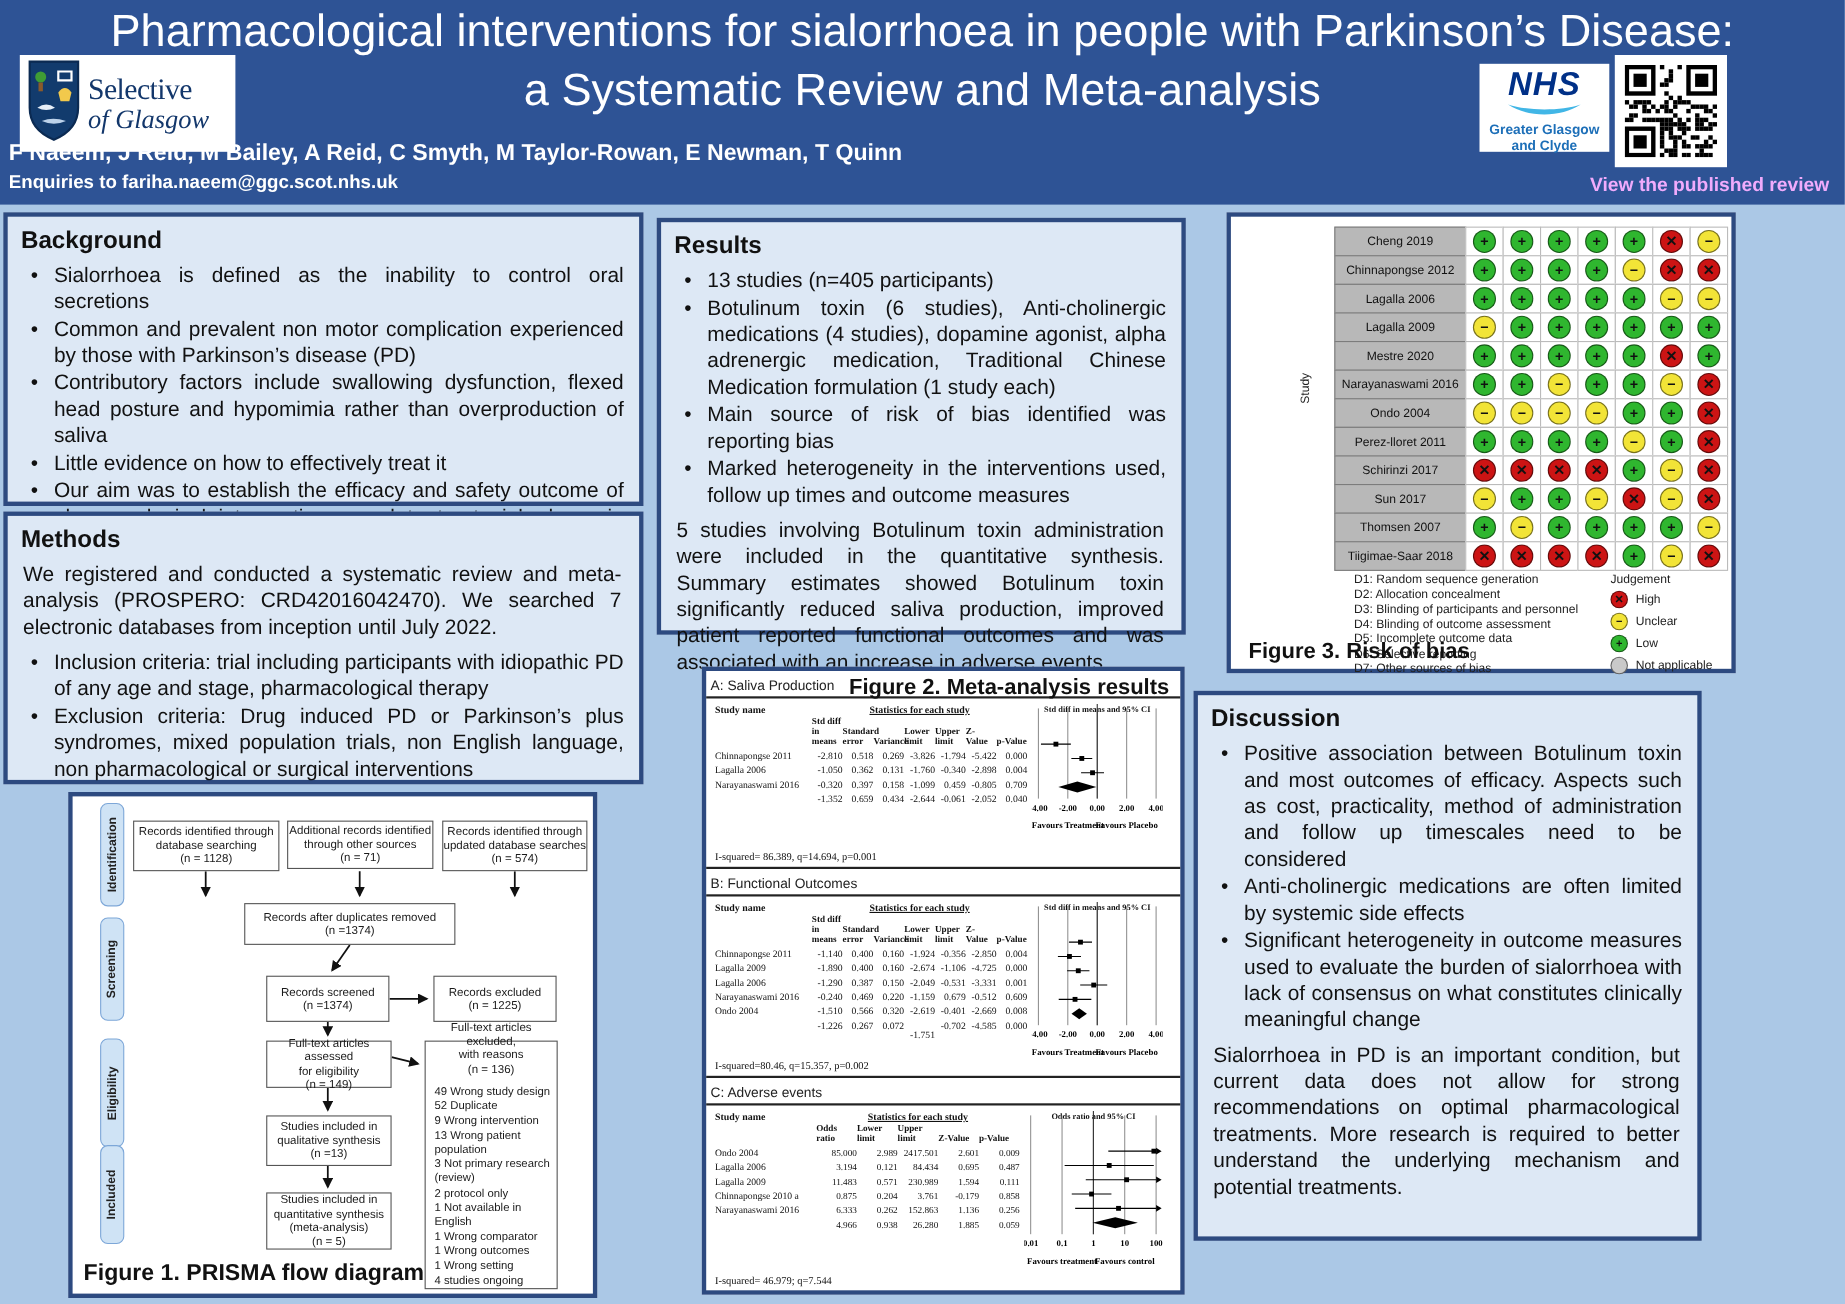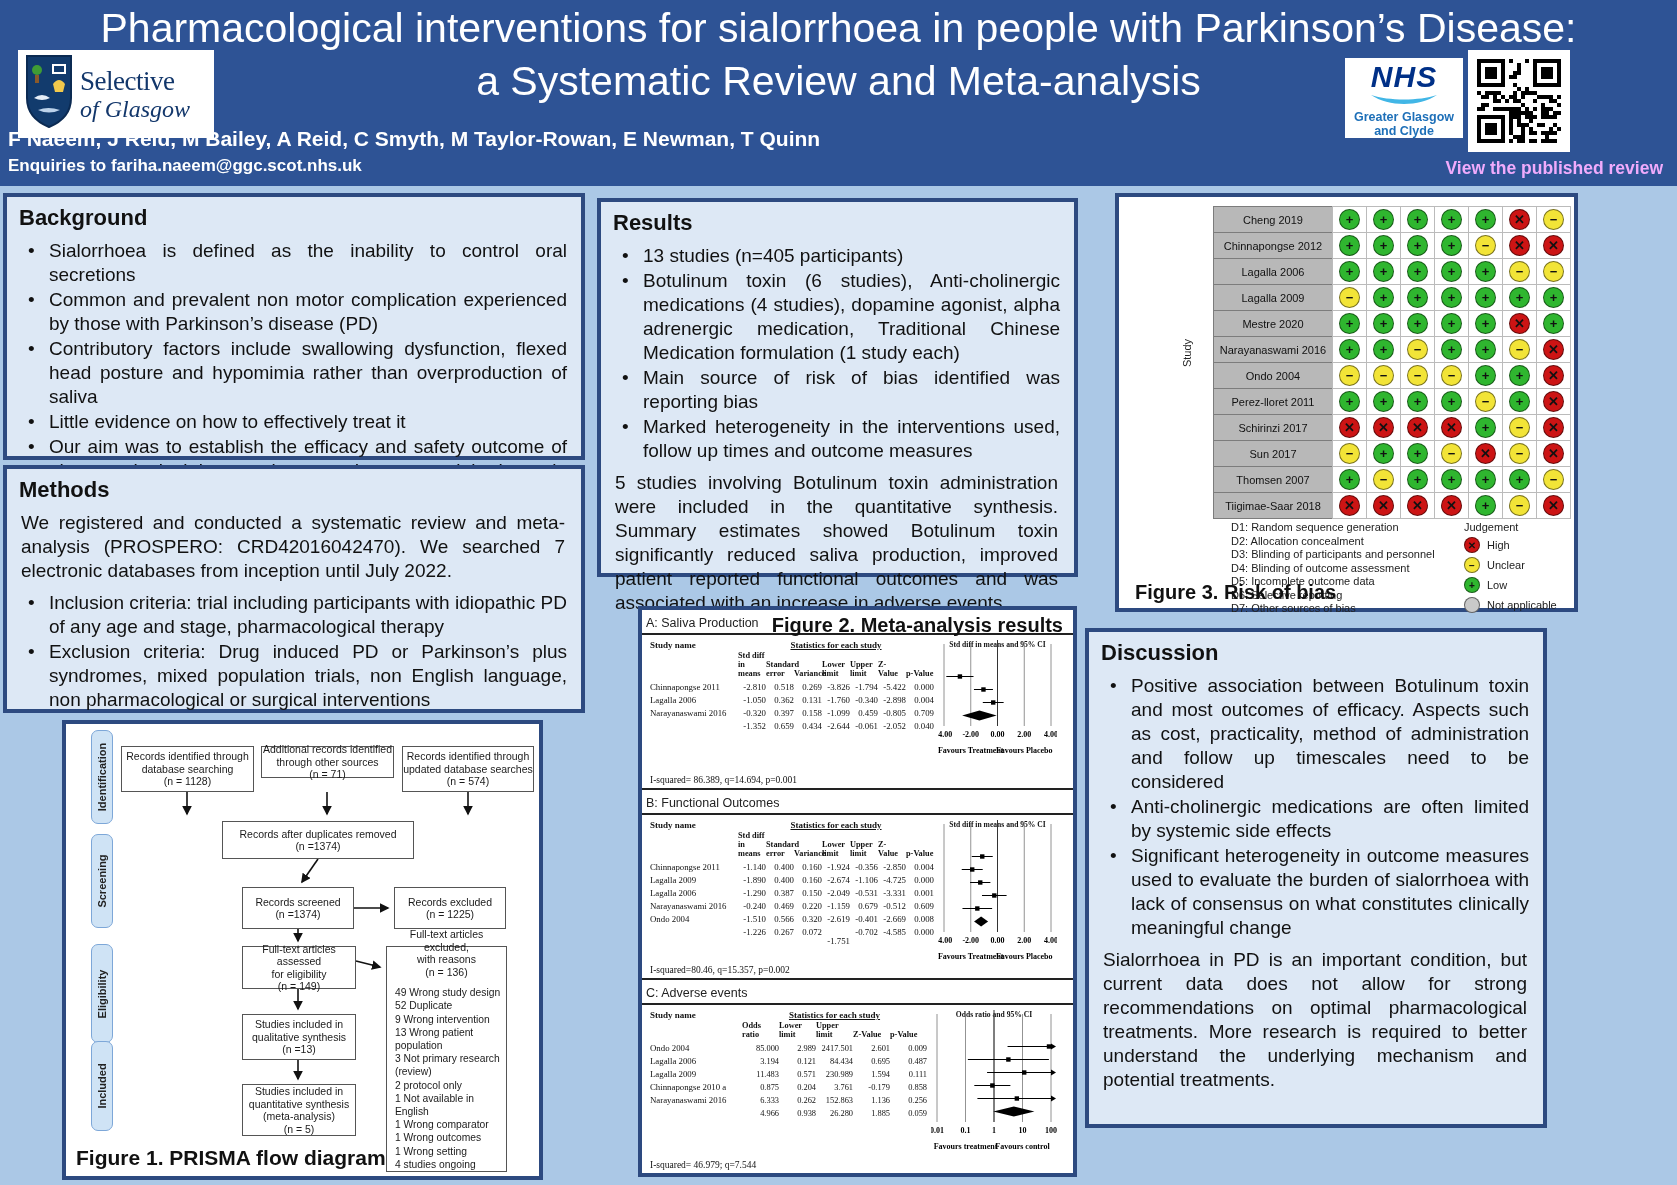--- a/index.html
+++ b/index.html
@@ -270,21 +270,21 @@
     </ul>
 </section>
 
 <div class="figbox" style="left:62px;top:720px;width:481px;height:460px">
   <div id="fig1-inner">
       <div class="pbox" style="left: 55px; top: 22px; width: 133px; height: 46px;">
         <div class="pbox-t">Records identified through
 database searching
 (n = 1128)</div>
       </div>
-      <div class="pbox" style="left: 195px; top: 22px; width: 133px; height: 32px; align-items: center;">
+      <div class="pbox" style="left: 195px; top: 22px; width: 133px; height: 44px; align-items: center;">
         <div class="pbox-t">Additional records identified
 through other sources
 (n = 71)</div>
       </div>
       <div class="pbox" style="left: 336px; top: 22px; width: 132px; height: 46px;">
         <div class="pbox-t">Records identified through
 updated database searches
 (n = 574)</div>
       </div>
       <div class="pbox" style="left: 156px; top: 97px; width: 192px; height: 38px;">

